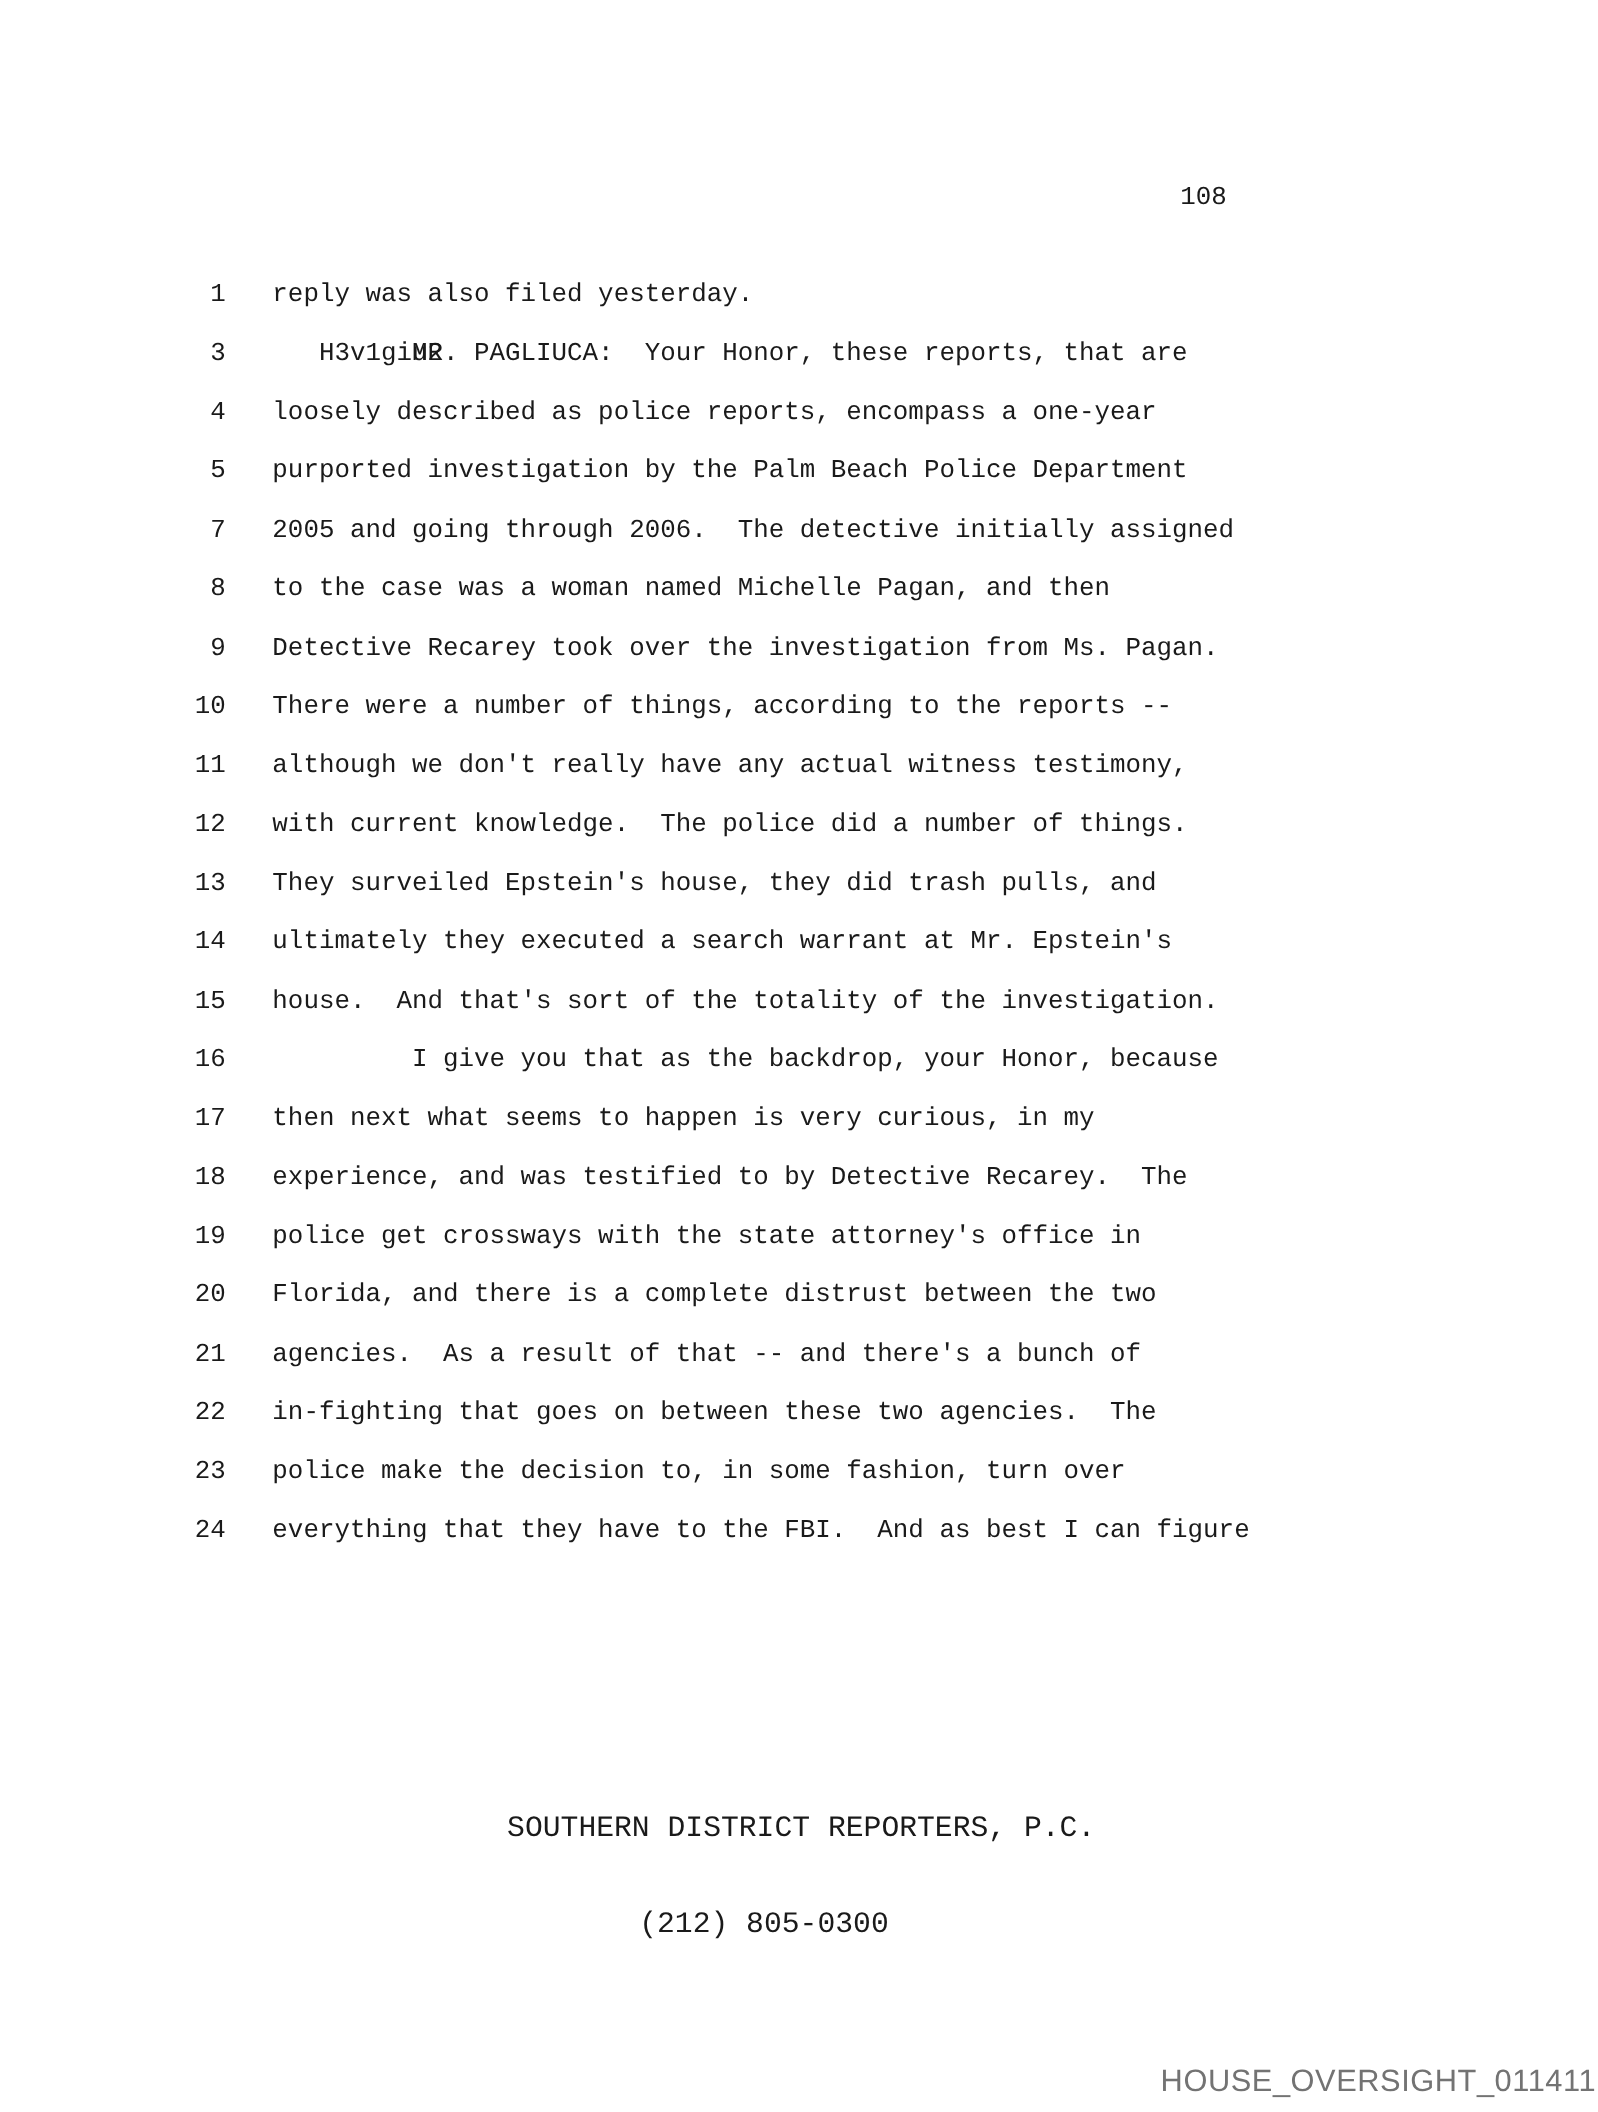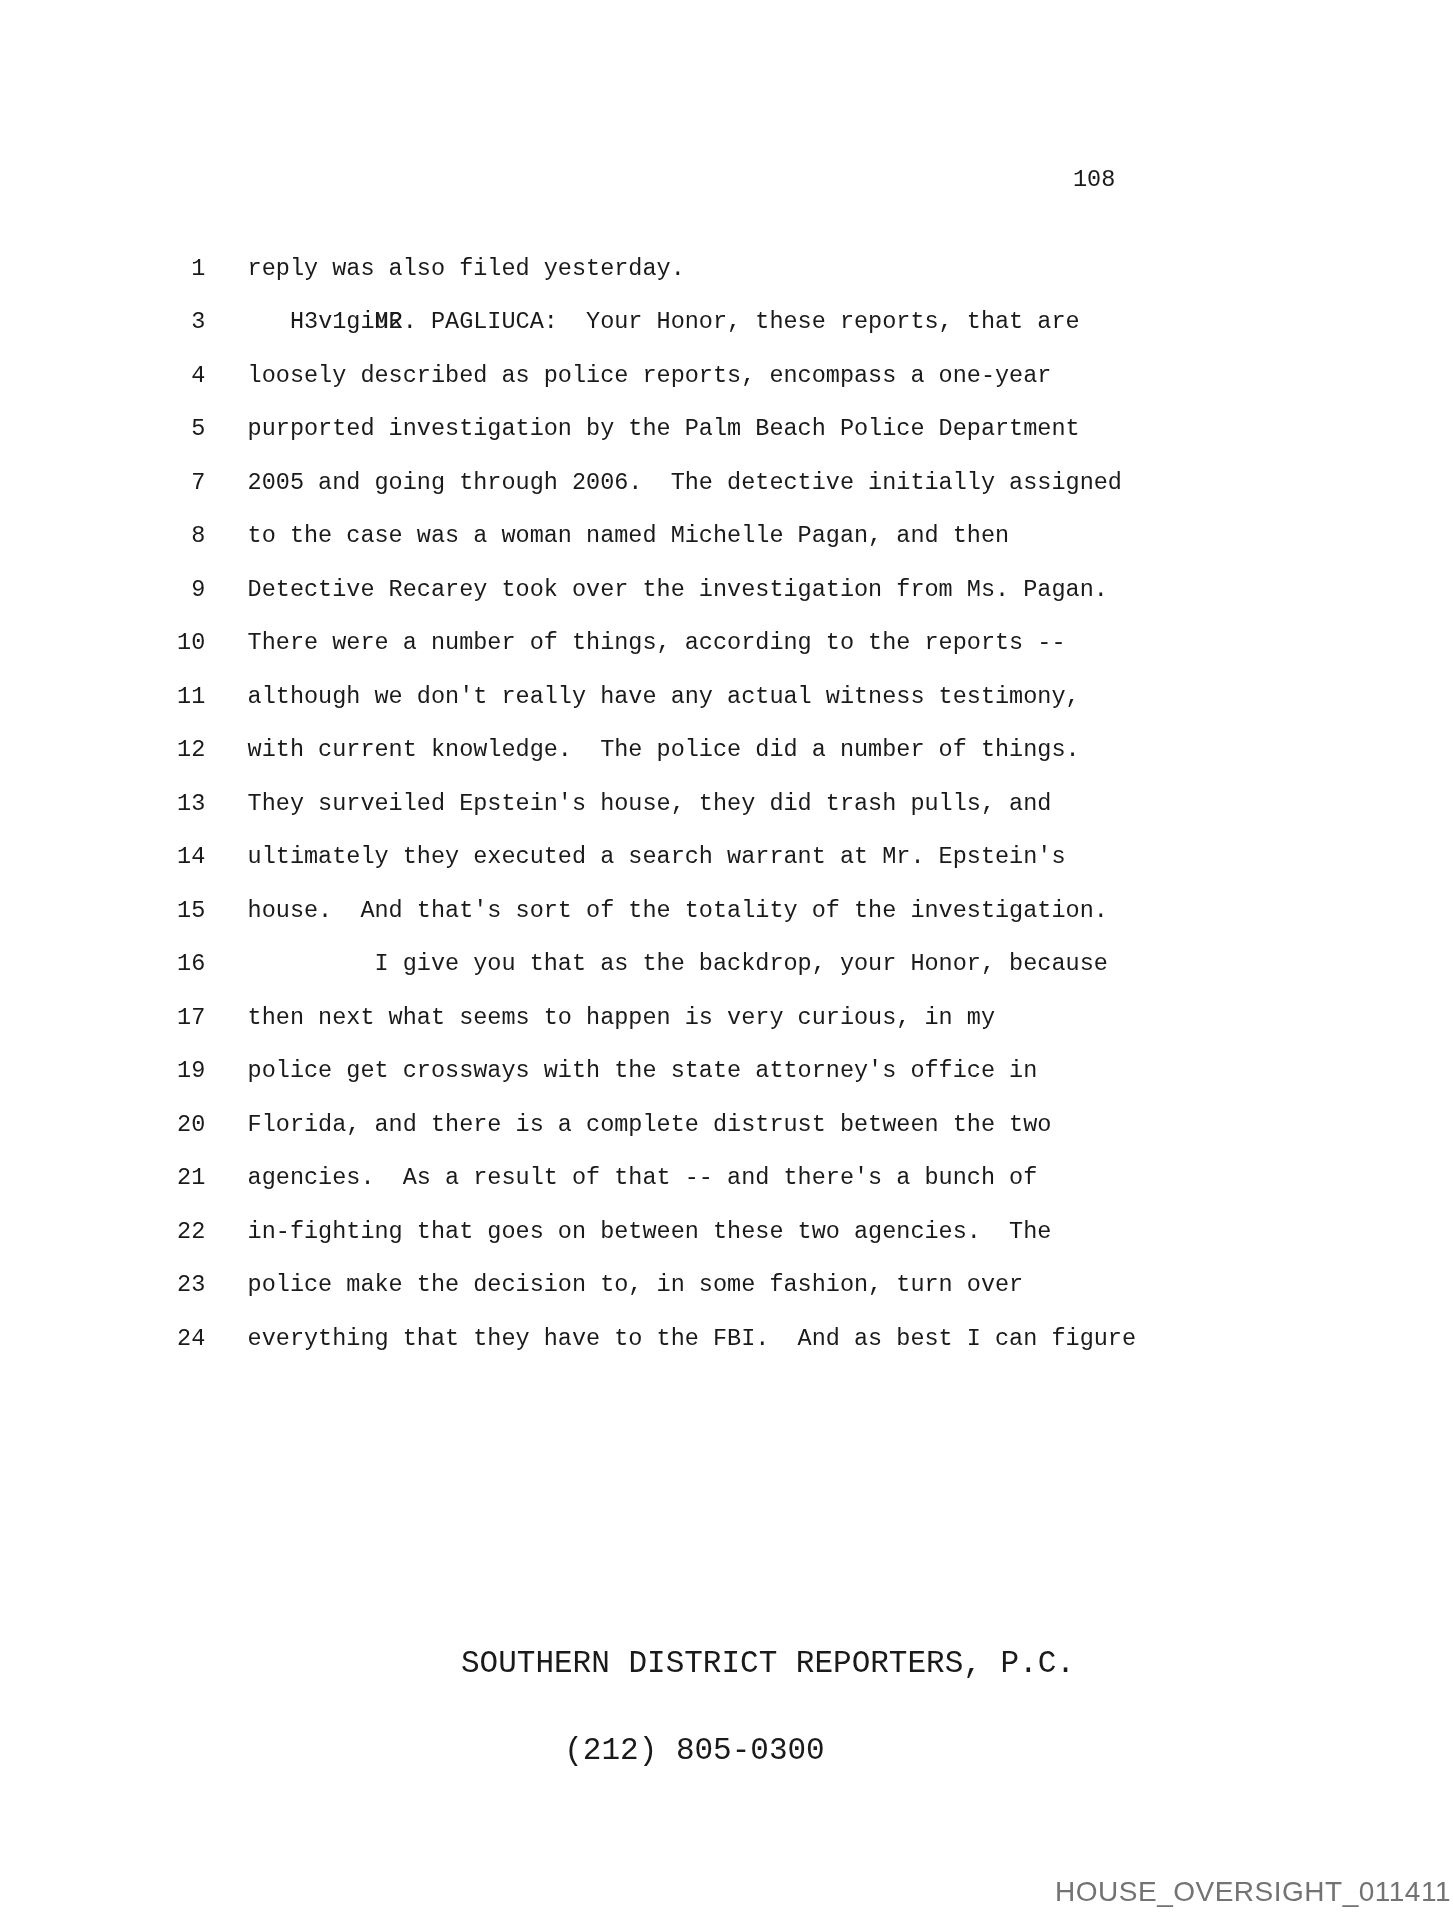--- a/index.html
+++ b/index.html
@@ -42,21 +42,21 @@
   }
   .line .txt {
     padding-left: 3ch;
     white-space: pre;
   }
   .footer-block {
     position: absolute;
     left: 442px;
     top: 1591px;
     width: 467px;
-    font-size: 31px;
+    font-size: 27px;
     line-height: 29px;
     text-align: center;
     white-space: pre;
   }
   .bates {
     position: absolute;
     right: 21px;
     top: 1876px;
     font-family: "Liberation Sans", "DejaVu Sans", sans-serif;
     font-size: 28px;
@@ -85,20 +85,21 @@
       <div class="line"><span class="num">8</span><span class="txt">to the case was a woman named Michelle Pagan, and then</span></div>
       <div class="line"><span class="num">9</span><span class="txt">Detective Recarey took over the investigation from Ms. Pagan.</span></div>
       <div class="line"><span class="num">10</span><span class="txt">There were a number of things, according to the reports --</span></div>
       <div class="line"><span class="num">11</span><span class="txt">although we don't really have any actual witness testimony,</span></div>
       <div class="line"><span class="num">12</span><span class="txt">with current knowledge.  The police did a number of things.</span></div>
       <div class="line"><span class="num">13</span><span class="txt">They surveiled Epstein's house, they did trash pulls, and</span></div>
       <div class="line"><span class="num">14</span><span class="txt">ultimately they executed a search warrant at Mr. Epstein's</span></div>
       <div class="line"><span class="num">15</span><span class="txt">house.  And that's sort of the totality of the investigation.</span></div>
       <div class="line"><span class="num">16</span><span class="txt">         I give you that as the backdrop, your Honor, because</span></div>
       <div class="line"><span class="num">17</span><span class="txt">then next what seems to happen is very curious, in my</span></div>
+      <div class="line"><span class="num">18</span><span class="txt">experience, and was testified to by Detective Recarey.  The</span></div>
       <div class="line"><span class="num">19</span><span class="txt">police get crossways with the state attorney's office in</span></div>
       <div class="line"><span class="num">20</span><span class="txt">Florida, and there is a complete distrust between the two</span></div>
       <div class="line"><span class="num">21</span><span class="txt">agencies.  As a result of that -- and there's a bunch of</span></div>
       <div class="line"><span class="num">22</span><span class="txt">in-fighting that goes on between these two agencies.  The</span></div>
       <div class="line"><span class="num">23</span><span class="txt">police make the decision to, in some fashion, turn over</span></div>
       <div class="line"><span class="num">24</span><span class="txt">everything that they have to the FBI.  And as best I can figure</span></div>
     </div>
 
   <div class="footer-block">
     <div>SOUTHERN DISTRICT REPORTERS, P.C.</div>

